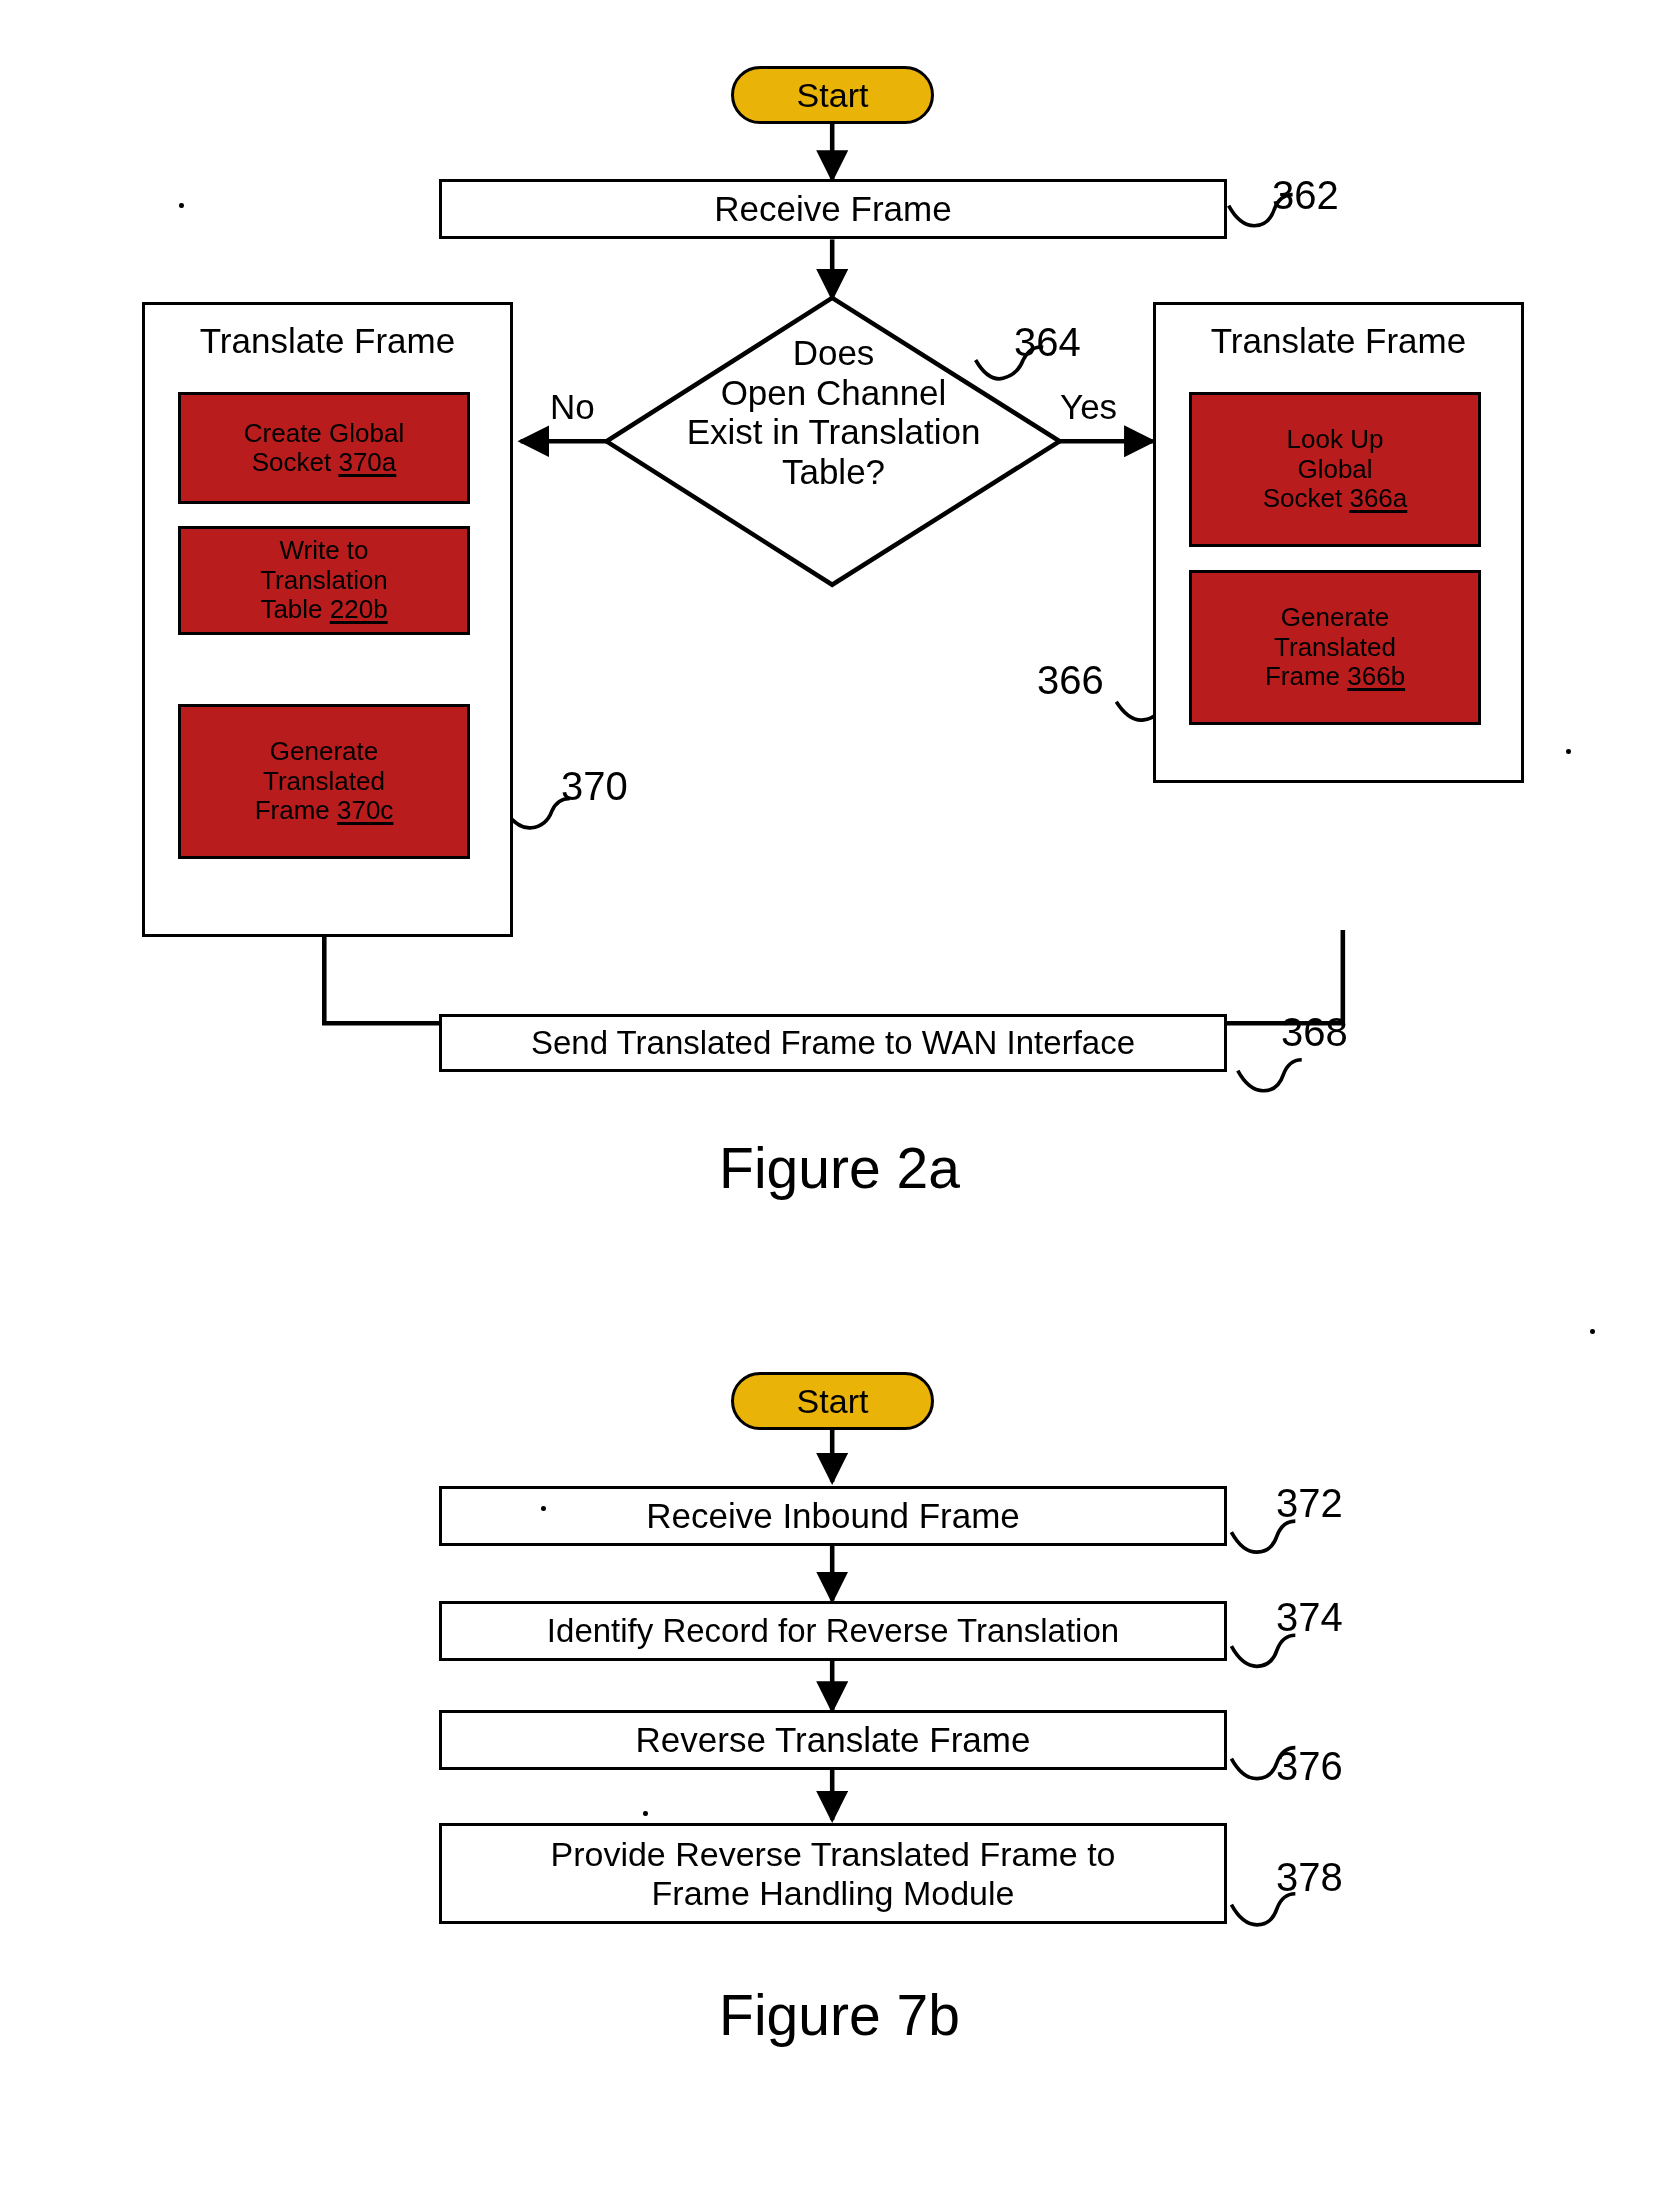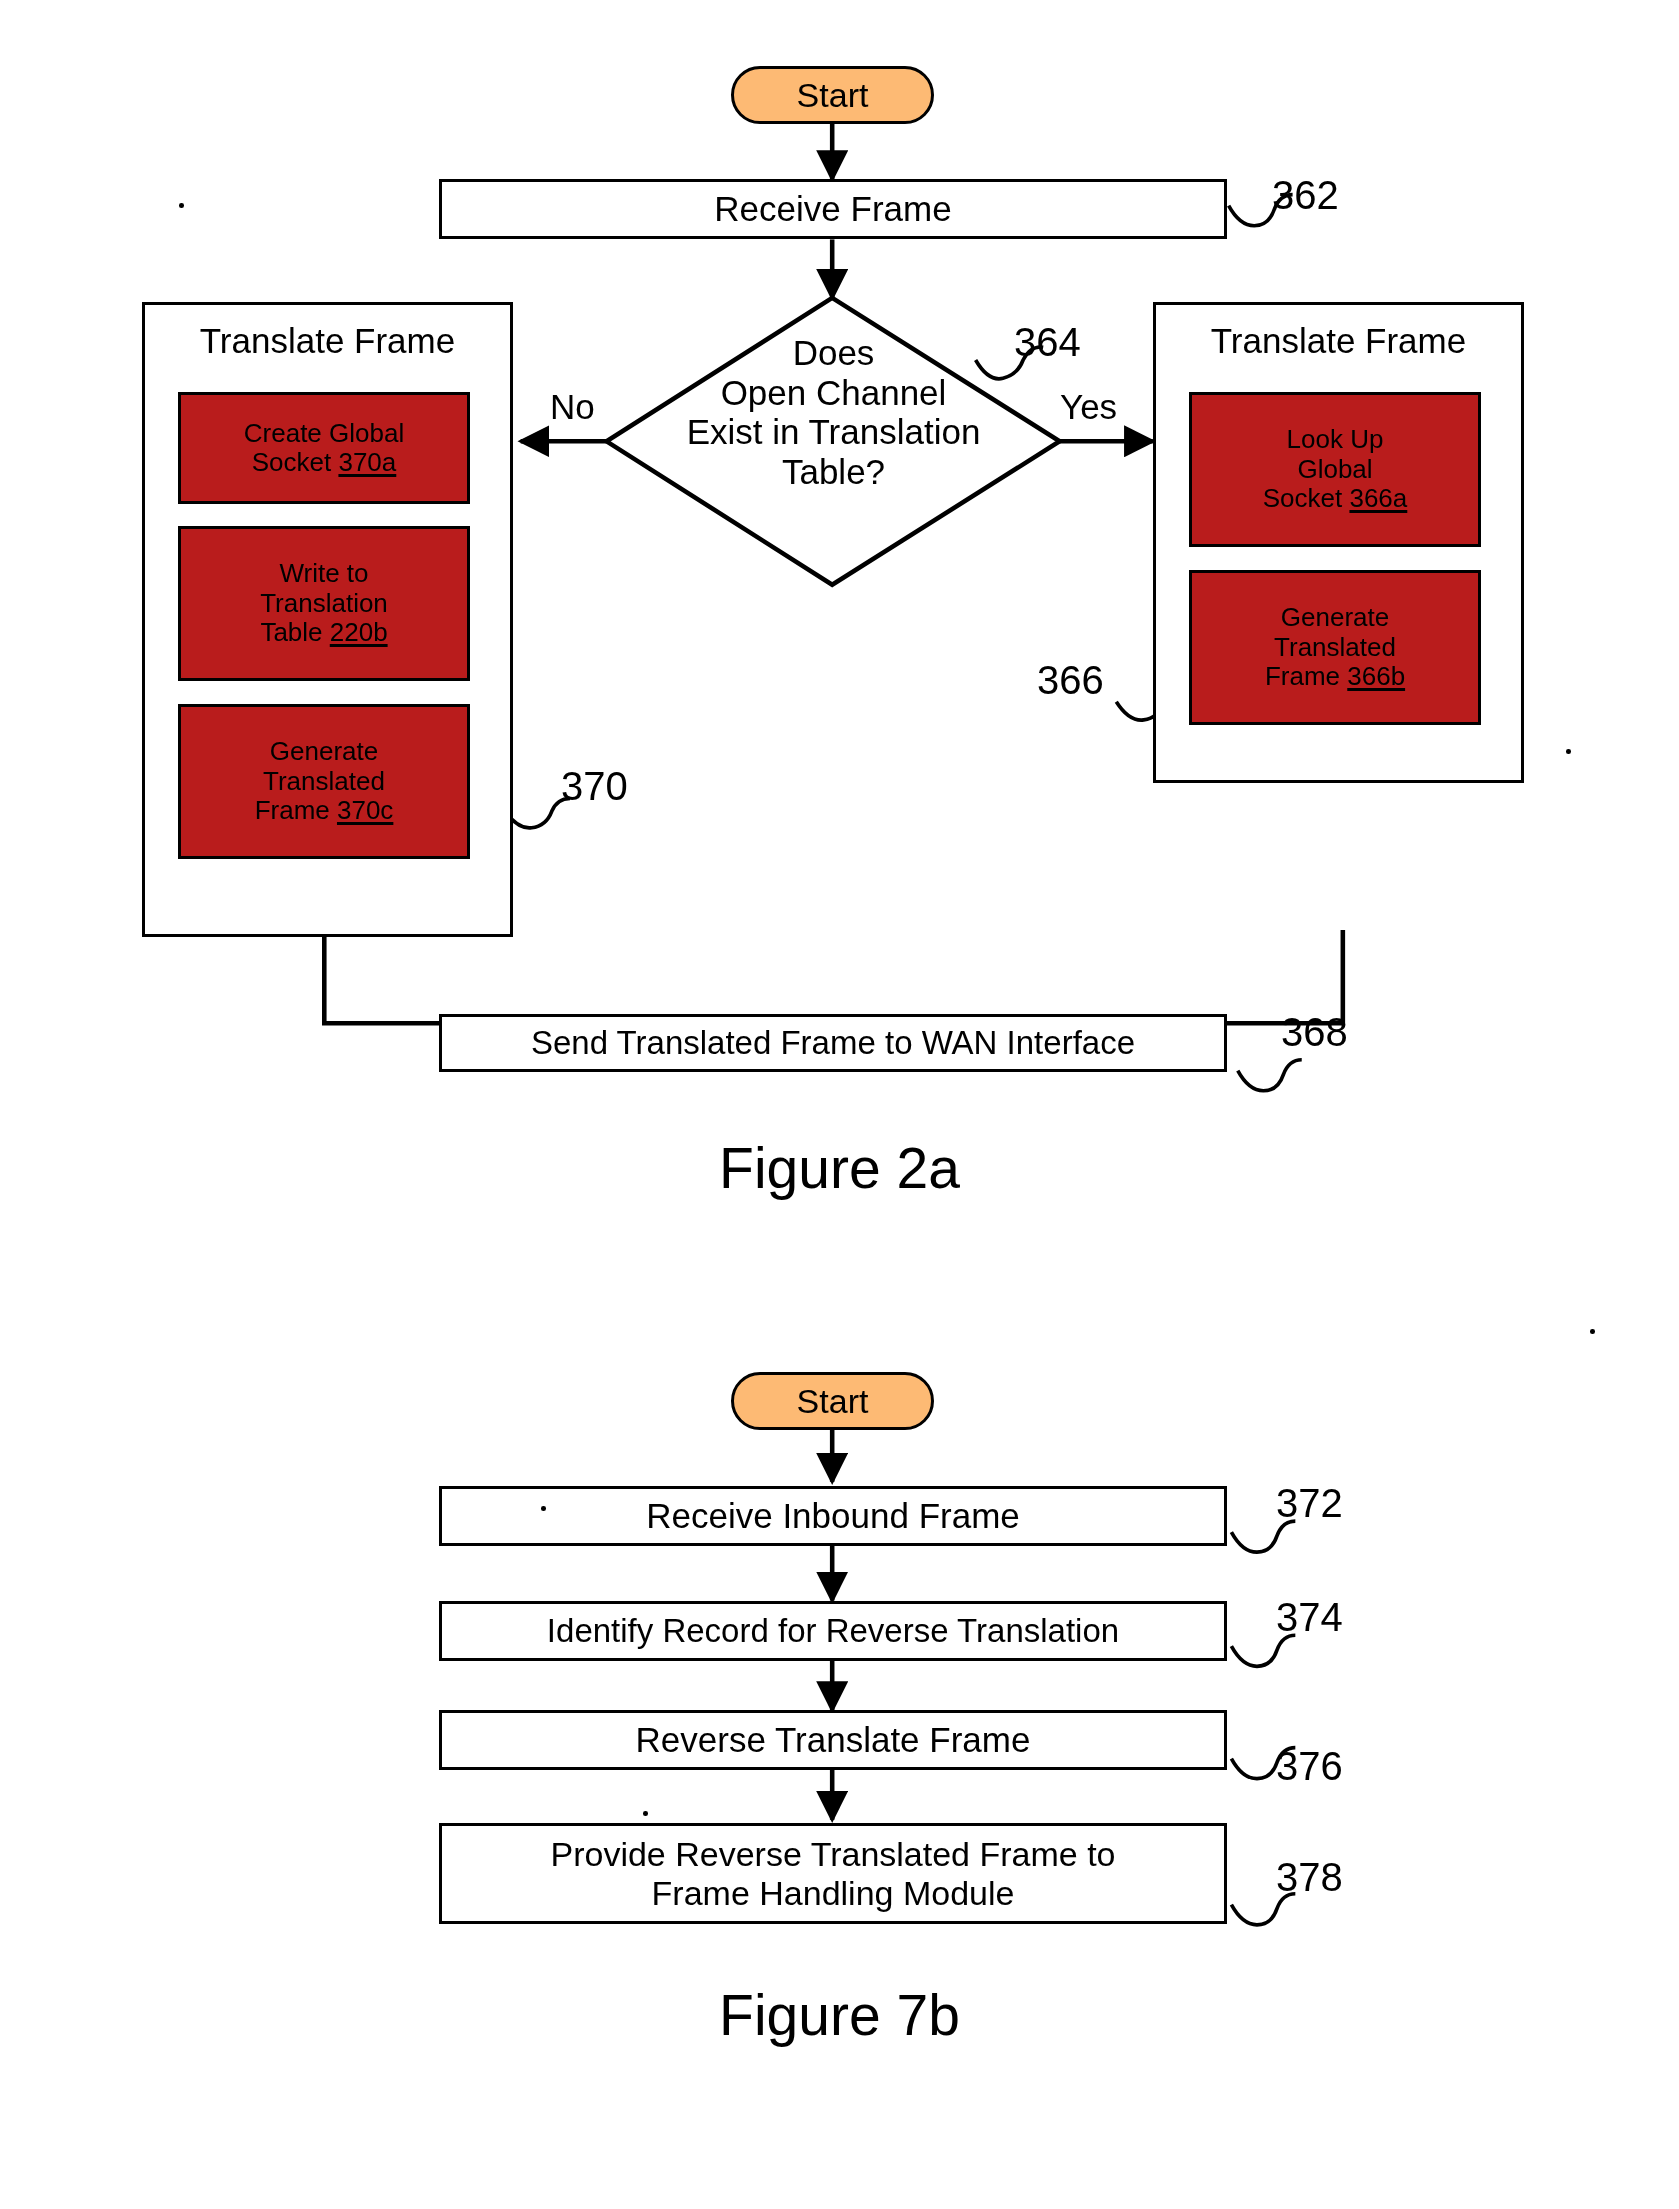--- a/index.html
+++ b/index.html
@@ -34,21 +34,21 @@
     display: flex;
     align-items: center;
     justify-content: center;
     text-align: center;
     line-height: 1.12;
     color: #000;
   }
   .terminator {
     border: 3.7px solid #000;
     border-radius: 55px;
-    background: #fdba74;
+    background: #eab308;
     font-size: 34px;
   }
   .process {
     border: 3.7px solid #000;
     background: #fff;
     font-size: 35px;
   }
   .group-box {
     border: 3.7px solid #000;
     background: #fff;
@@ -178,21 +178,21 @@
   <div class="group-box" style="position:absolute; left:142px; top:302px; width:365px; height:629px;">
     <div class="group-title" style="top:18.3px;">Translate Frame</div>
 
     <div class="sub-box" style="left:33px; top:87px; width:292px; height:112px;">
       <div>
         <span>Create Global</span><br>
         <span>Socket </span><span class="uline">370a</span>
       </div>
     </div>
 
-    <div class="sub-box" style="left:33px; top:221px; width:292px; height:155px;">
+    <div class="sub-box" style="left:33px; top:221px; width:292px; height:109px;">
       <div>
         <span>Write to</span><br>
         <span>Translation</span><br>
         <span>Table </span><span class="uline">220b</span>
       </div>
     </div>
 
     <div class="sub-box" style="left:33px; top:399px; width:292px; height:155px;">
       <div>
         <span>Generate</span><br>

